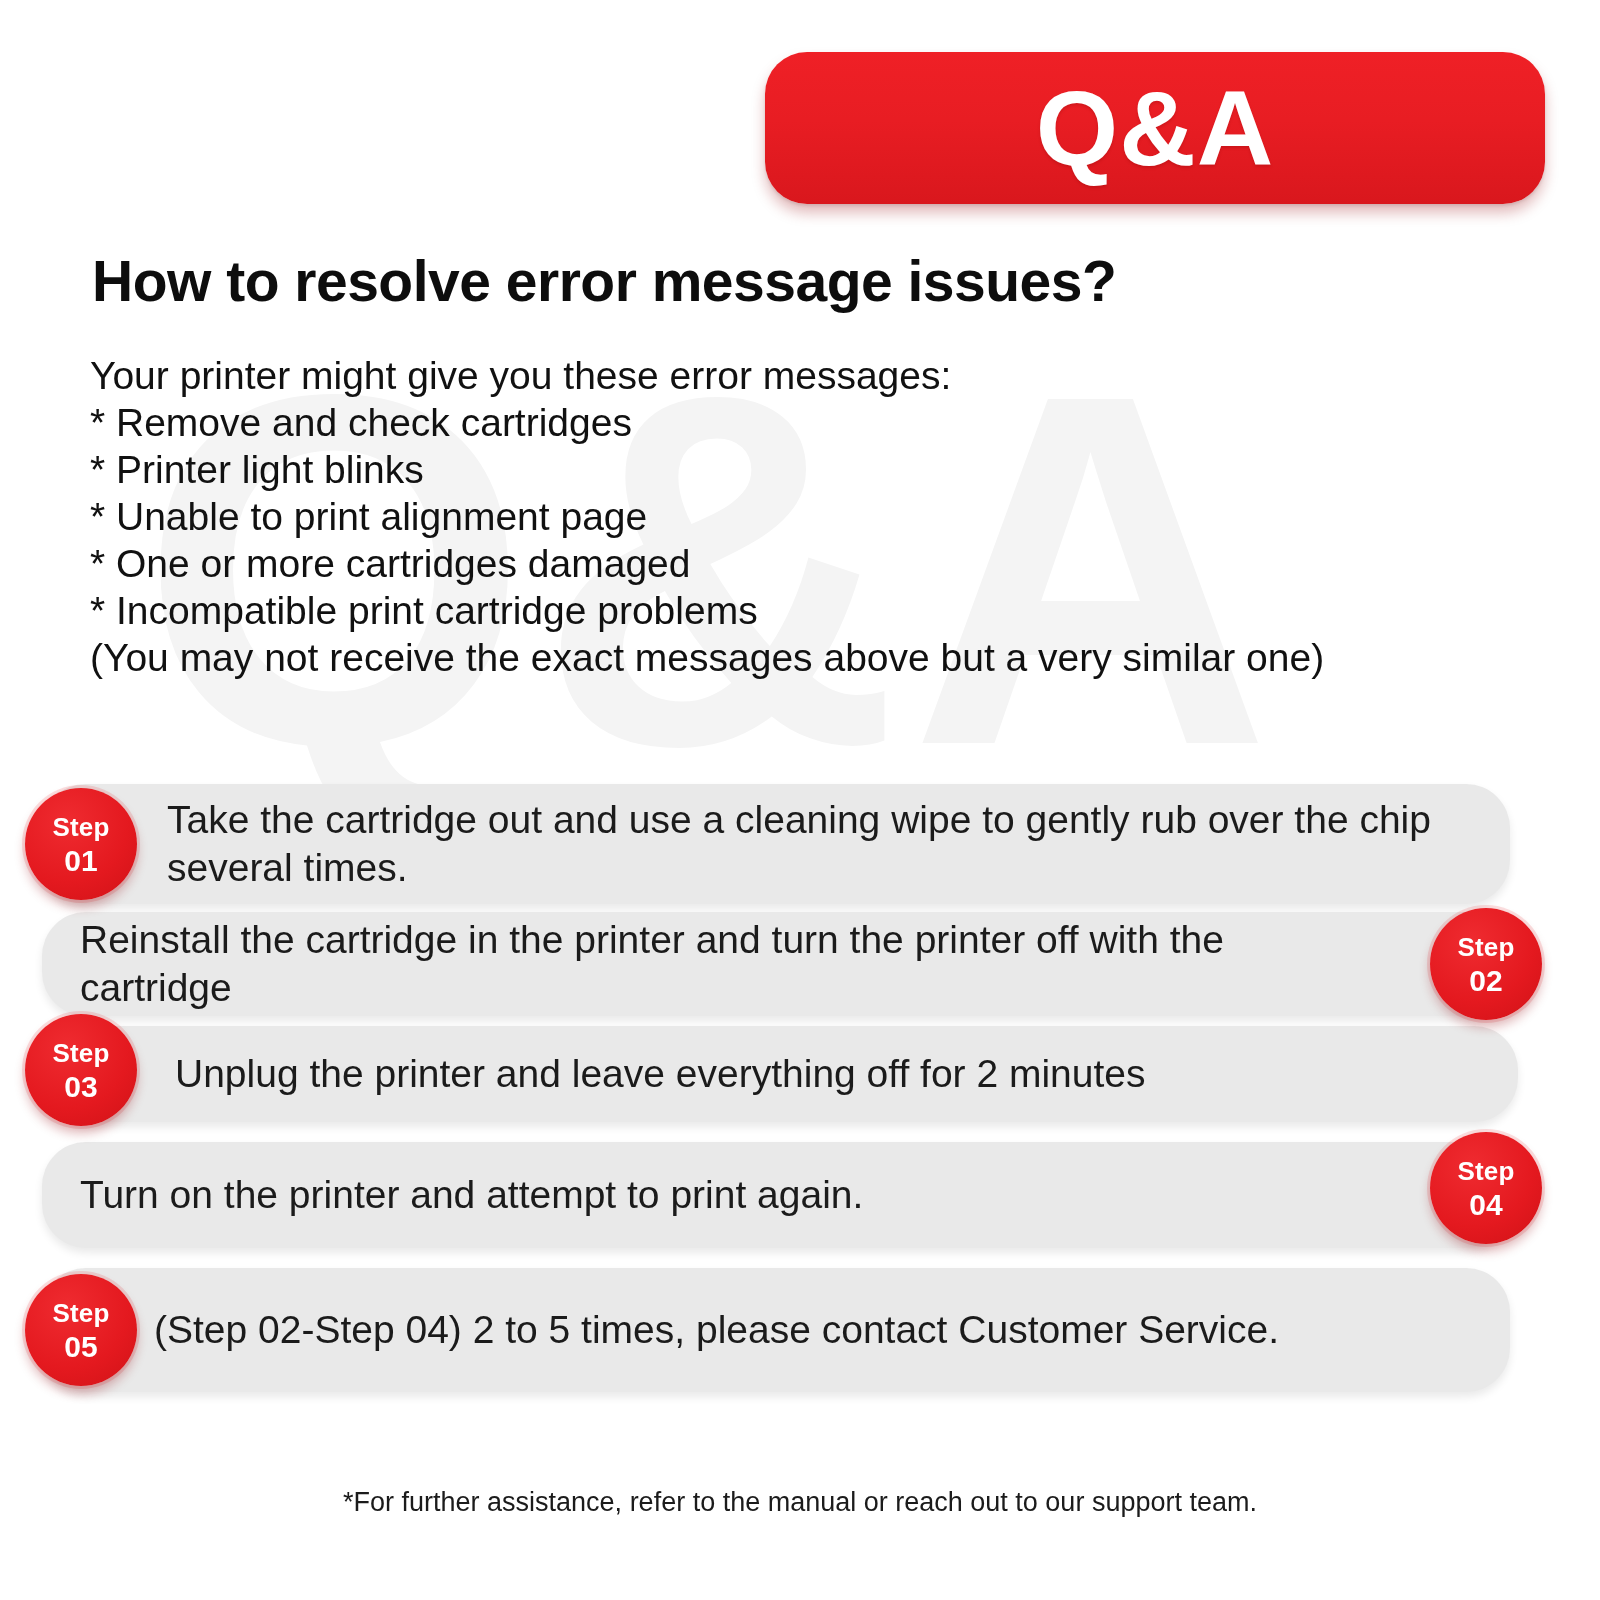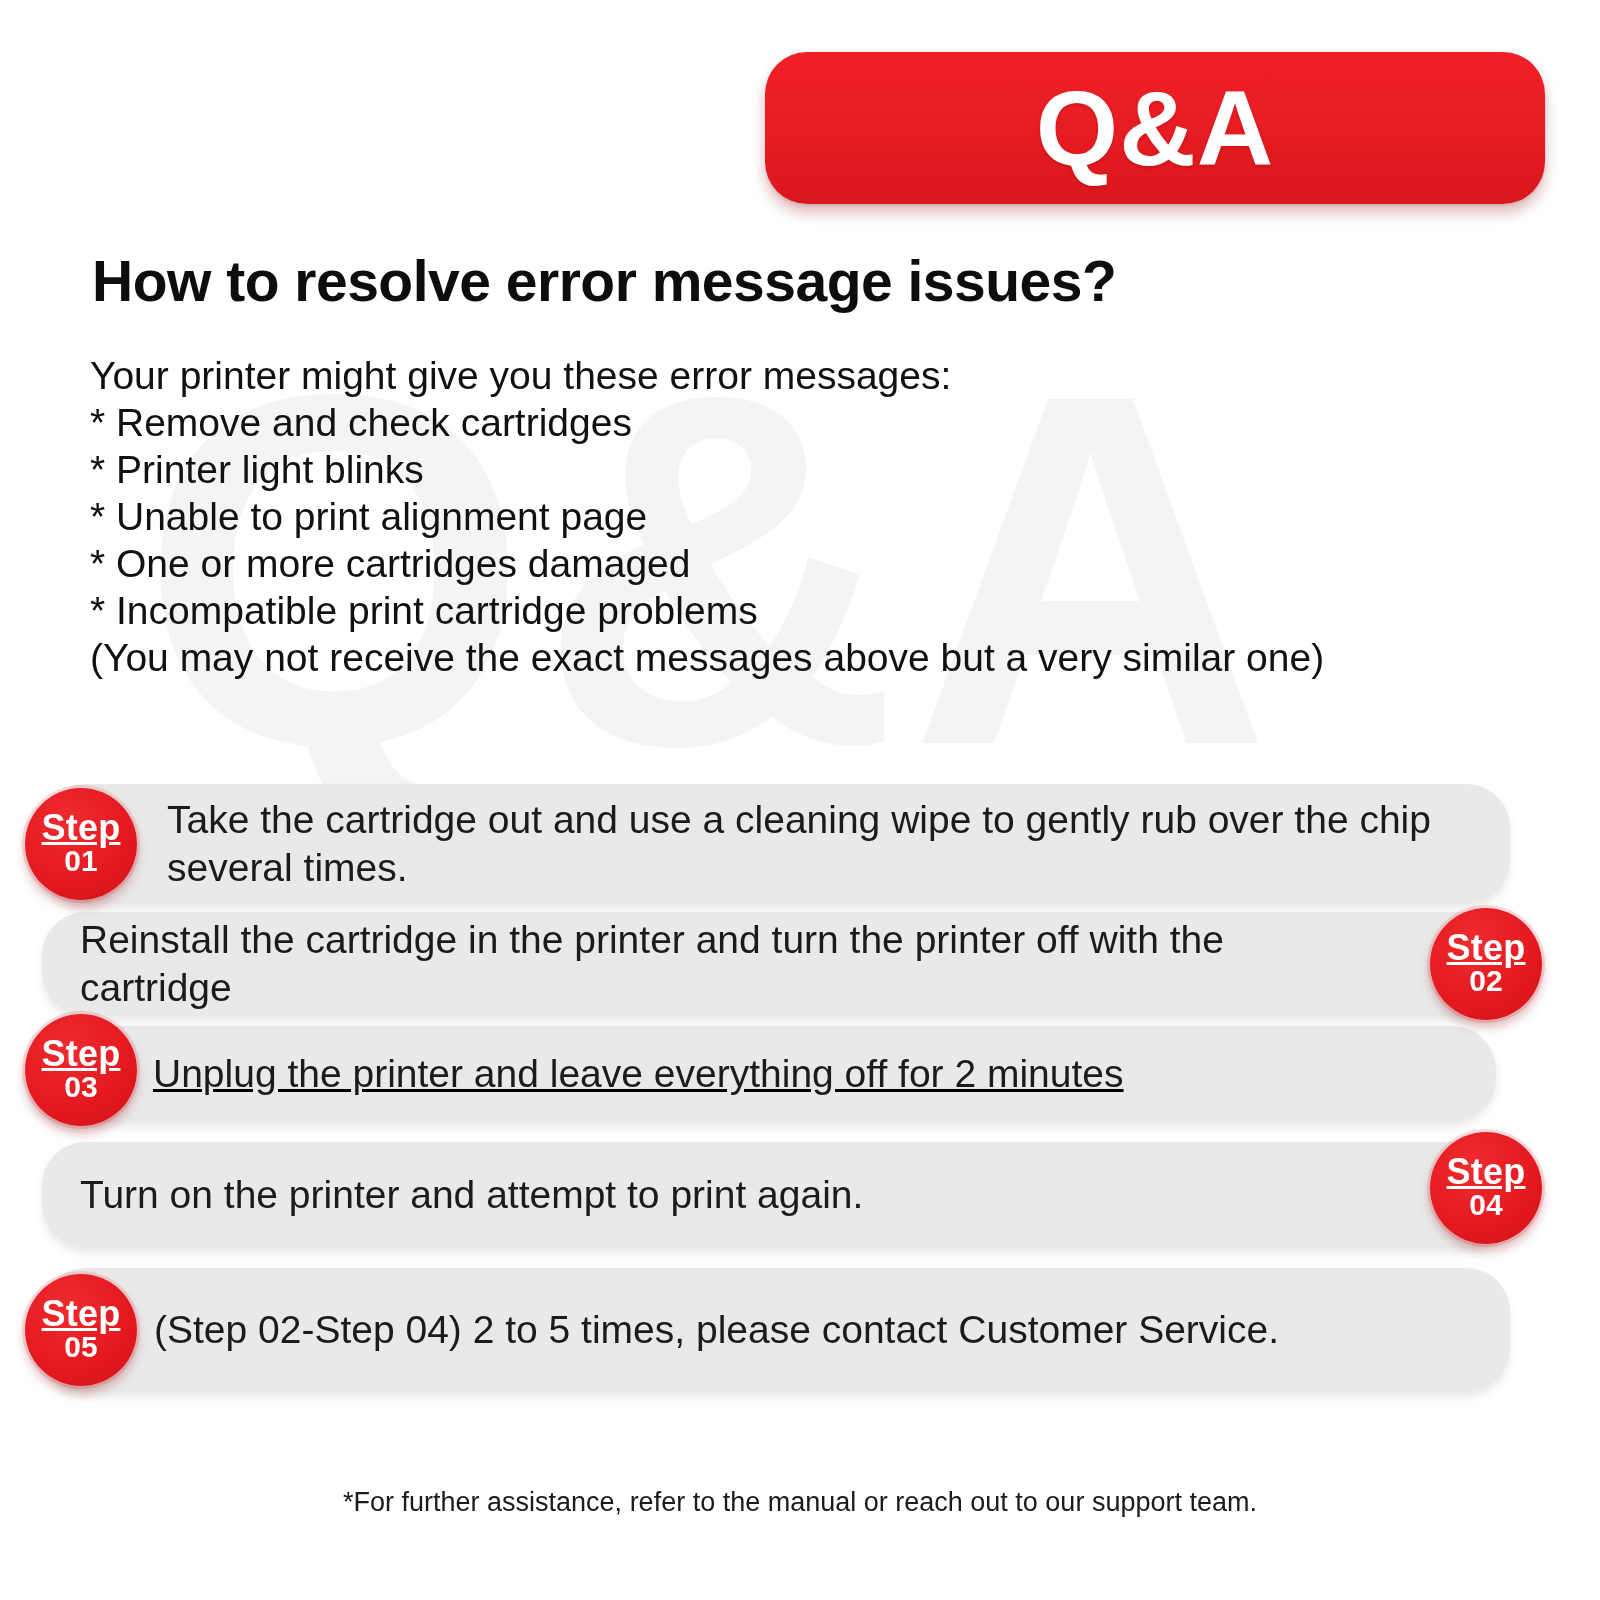--- a/index.html
+++ b/index.html
@@ -131,25 +131,24 @@
     background: radial-gradient(circle at 38% 30%, #ef2b30 0%, #e4191f 58%, #d01217 100%);
     box-shadow: 0 7px 11px rgba(150,10,15,0.30), 0 0 0 3px rgba(232,30,36,0.14);
     display: flex;
     flex-direction: column;
     align-items: center;
     justify-content: center;
     color: #ffffff;
     z-index: 5;
   }
   .badge-word {
-    font-size: 36px;
+    font-size: 26px;
     font-weight: 700;
     line-height: 33px;
     letter-spacing: 0.2px;
-    text-decoration: underline;
   }
   .badge-num {
     font-size: 30px;
     font-weight: 700;
     line-height: 34px;
   }
 
   
   .footer-note {
     position: absolute;
@@ -206,21 +205,21 @@
           <span class="tline">Reinstall the cartridge in the printer and turn the printer off with the cartridge</span>
         </div>
       </div>
       <div class="step-badge" style="left:1430px; top:908px;">
         <span class="badge-word">Step</span>
         <span class="badge-num">02</span>
       </div>
     </div>
 
     <div class="step-row">
-      <div class="step-bar align-left" style="left:28px; top:1026px; width:1468px; height:96px; padding-left:125px; padding-right:30px;text-decoration:underline;">
+      <div class="step-bar align-left" style="left:50px; top:1026px; width:1468px; height:96px; padding-left:125px; padding-right:30px;">
         <div class="step-text">
           <span class="tline">Unplug the printer and leave everything off for 2 minutes</span>
         </div>
       </div>
       <div class="step-badge" style="left:25px; top:1014px;">
         <span class="badge-word">Step</span>
         <span class="badge-num">03</span>
       </div>
     </div>
 

